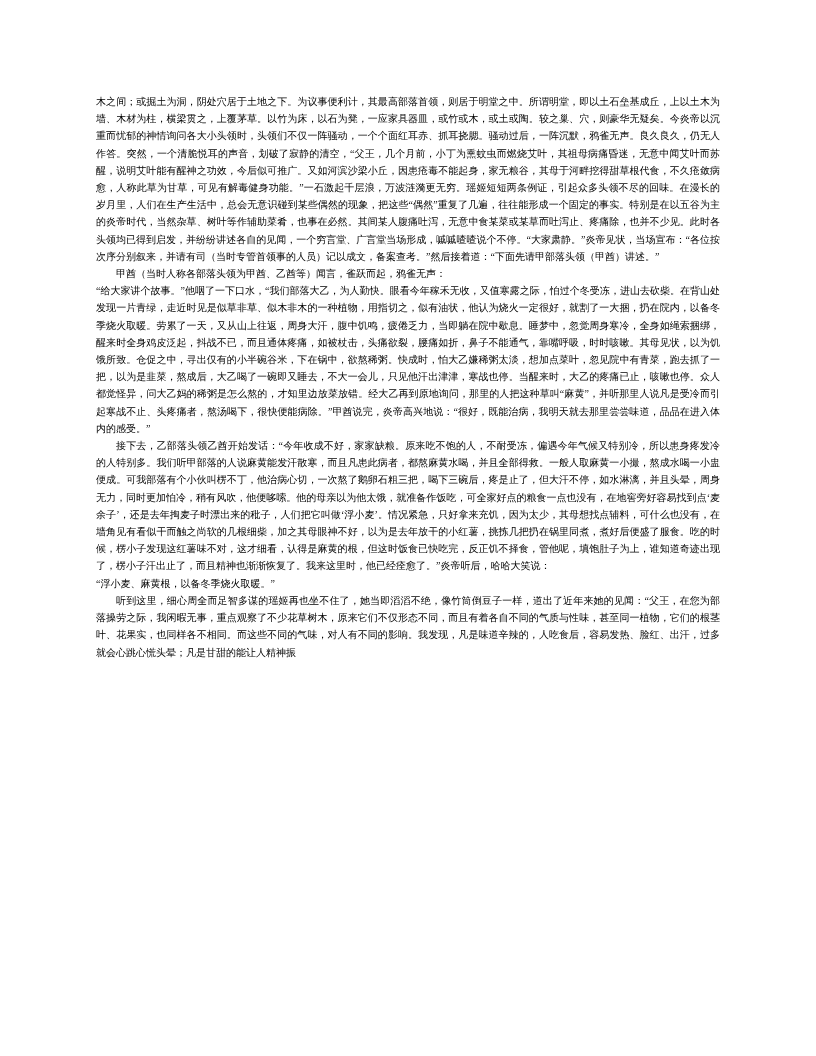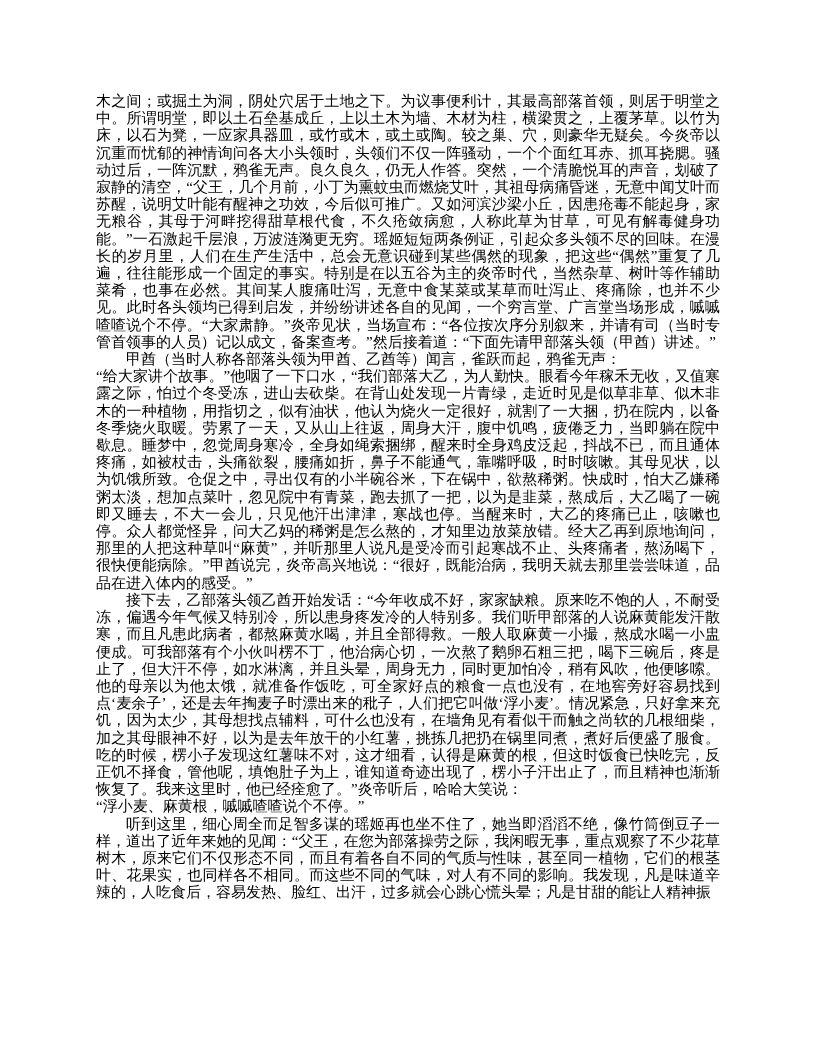--- a/index.html
+++ b/index.html
@@ -9,21 +9,21 @@
   }
   .page {
     box-sizing: border-box;
     width: 816px;
     height: 1056px;
     margin: 0 auto;
     padding: 93px 96px 60px 96px;
     background: #ffffff;
     color: #000000;
     font-family: "Liberation Serif", "DejaVu Serif", serif;
-    font-size: 15px;
+    font-size: 10px;
     line-height: 17.2px;
     overflow: hidden;
   }
   .para {
     margin: 0;
     padding: 0;
     text-align: justify;
     text-justify: inter-ideograph;
     word-break: break-all;
   }
@@ -32,15 +32,15 @@
   }
 </style>
 </head>
 <body>
 
 <div class="page">
   <p class="para">木之间；或掘土为洞，阴处穴居于土地之下。为议事便利计，其最高部落首领，则居于明堂之中。所谓明堂，即以土石垒基成丘，上以土木为墙、木材为柱，横梁贯之，上覆茅草。以竹为床，以石为凳，一应家具器皿，或竹或木，或土或陶。较之巢、穴，则豪华无疑矣。今炎帝以沉重而忧郁的神情询问各大小头领时，头领们不仅一阵骚动，一个个面红耳赤、抓耳挠腮。骚动过后，一阵沉默，鸦雀无声。良久良久，仍无人作答。突然，一个清脆悦耳的声音，划破了寂静的清空，“父王，几个月前，小丁为熏蚊虫而燃烧艾叶，其祖母病痛昏迷，无意中闻艾叶而苏醒，说明艾叶能有醒神之功效，今后似可推广。又如河滨沙梁小丘，因患疮毒不能起身，家无粮谷，其母于河畔挖得甜草根代食，不久疮敛病愈，人称此草为甘草，可见有解毒健身功能。”一石激起千层浪，万波涟漪更无穷。瑶姬短短两条例证，引起众多头领不尽的回味。在漫长的岁月里，人们在生产生活中，总会无意识碰到某些偶然的现象，把这些“偶然”重复了几遍，往往能形成一个固定的事实。特别是在以五谷为主的炎帝时代，当然杂草、树叶等作辅助菜肴，也事在必然。其间某人腹痛吐泻，无意中食某菜或某草而吐泻止、疼痛除，也并不少见。此时各头领均已得到启发，并纷纷讲述各自的见闻，一个穷言堂、广言堂当场形成，嘁嘁喳喳说个不停。“大家肃静。”炎帝见状，当场宣布：“各位按次序分别叙来，并请有司（当时专管首领事的人员）记以成文，备案查考。”然后接着道：“下面先请甲部落头领（甲酋）讲述。”</p>
   <p class="para indent">甲酋（当时人称各部落头领为甲酋、乙酋等）闻言，雀跃而起，鸦雀无声：</p>
   <p class="para">“给大家讲个故事。”他咽了一下口水，“我们部落大乙，为人勤快。眼看今年稼禾无收，又值寒露之际，怕过个冬受冻，进山去砍柴。在背山处发现一片青绿，走近时见是似草非草、似木非木的一种植物，用指切之，似有油状，他认为烧火一定很好，就割了一大捆，扔在院内，以备冬季烧火取暖。劳累了一天，又从山上往返，周身大汗，腹中饥鸣，疲倦乏力，当即躺在院中歇息。睡梦中，忽觉周身寒冷，全身如绳索捆绑，醒来时全身鸡皮泛起，抖战不已，而且通体疼痛，如被杖击，头痛欲裂，腰痛如折，鼻子不能通气，靠嘴呼吸，时时咳嗽。其母见状，以为饥饿所致。仓促之中，寻出仅有的小半碗谷米，下在锅中，欲熬稀粥。快成时，怕大乙嫌稀粥太淡，想加点菜叶，忽见院中有青菜，跑去抓了一把，以为是韭菜，熬成后，大乙喝了一碗即又睡去，不大一会儿，只见他汗出津津，寒战也停。当醒来时，大乙的疼痛已止，咳嗽也停。众人都觉怪异，问大乙妈的稀粥是怎么熬的，才知里边放菜放错。经大乙再到原地询问，那里的人把这种草叫“麻黄”，并听那里人说凡是受冷而引起寒战不止、头疼痛者，熬汤喝下，很快便能病除。”甲酋说完，炎帝高兴地说：“很好，既能治病，我明天就去那里尝尝味道，品品在进入体内的感受。”</p>
   <p class="para indent">接下去，乙部落头领乙酋开始发话：“今年收成不好，家家缺粮。原来吃不饱的人，不耐受冻，偏遇今年气候又特别冷，所以患身疼发冷的人特别多。我们听甲部落的人说麻黄能发汗散寒，而且凡患此病者，都熬麻黄水喝，并且全部得救。一般人取麻黄一小撮，熬成水喝一小盅便成。可我部落有个小伙叫楞不丁，他治病心切，一次熬了鹅卵石粗三把，喝下三碗后，疼是止了，但大汗不停，如水淋漓，并且头晕，周身无力，同时更加怕冷，稍有风吹，他便哆嗦。他的母亲以为他太饿，就准备作饭吃，可全家好点的粮食一点也没有，在地窖旁好容易找到点‘麦余子’，还是去年掏麦子时漂出来的秕子，人们把它叫做‘浮小麦’。情况紧急，只好拿来充饥，因为太少，其母想找点辅料，可什么也没有，在墙角见有看似干而触之尚软的几根细柴，加之其母眼神不好，以为是去年放干的小红薯，挑拣几把扔在锅里同煮，煮好后便盛了服食。吃的时候，楞小子发现这红薯味不对，这才细看，认得是麻黄的根，但这时饭食已快吃完，反正饥不择食，管他呢，填饱肚子为上，谁知道奇迹出现了，楞小子汗出止了，而且精神也渐渐恢复了。我来这里时，他已经痊愈了。”炎帝听后，哈哈大笑说：</p>
-  <p class="para">“浮小麦、麻黄根，嘁嘁喳喳说个不停。”</p>
+  <p class="para">“浮小麦、麻黄根，以备冬季烧火取暖。”</p>
   <p class="para indent">听到这里，细心周全而足智多谋的瑶姬再也坐不住了，她当即滔滔不绝，像竹筒倒豆子一样，道出了近年来她的见闻：“父王，在您为部落操劳之际，我闲暇无事，重点观察了不少花草树木，原来它们不仅形态不同，而且有着各自不同的气质与性味，甚至同一植物，它们的根茎叶、花果实，也同样各不相同。而这些不同的气味，对人有不同的影响。我发现，凡是味道辛辣的，人吃食后，容易发热、脸红、出汗，过多就会心跳心慌头晕；凡是甘甜的能让人精神振</p>
 </div>
 
 </body></html>

